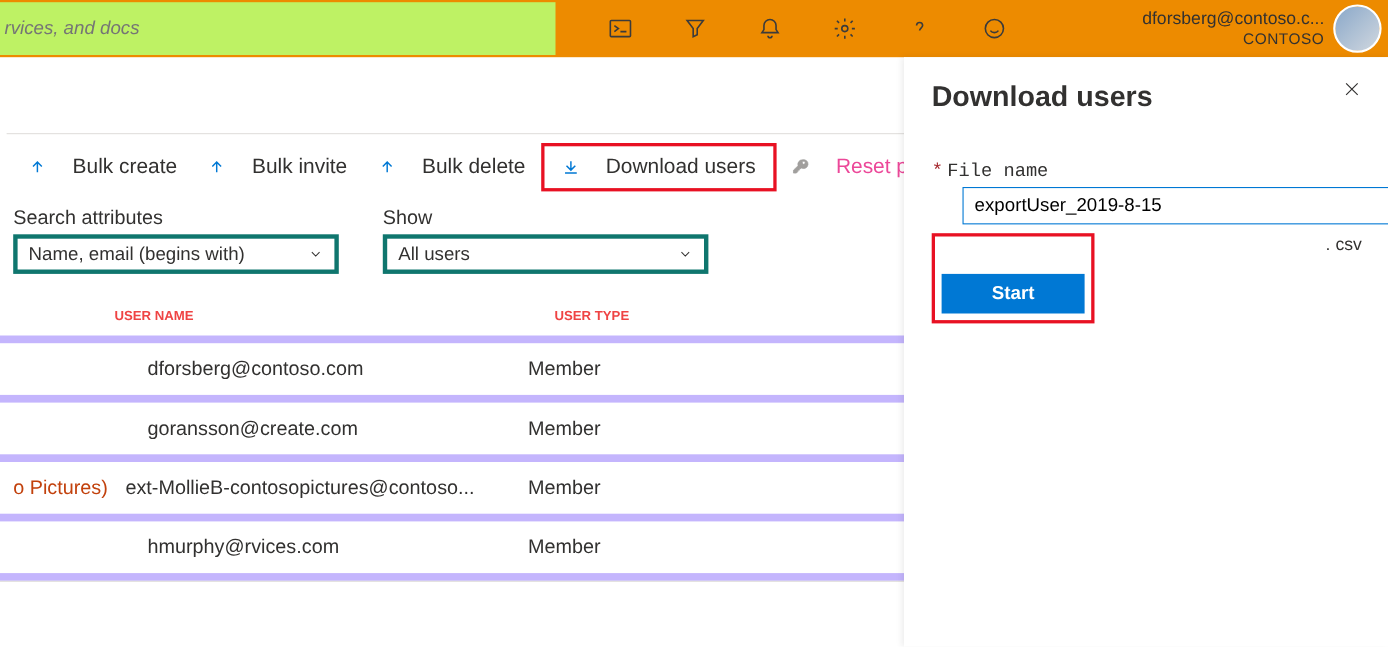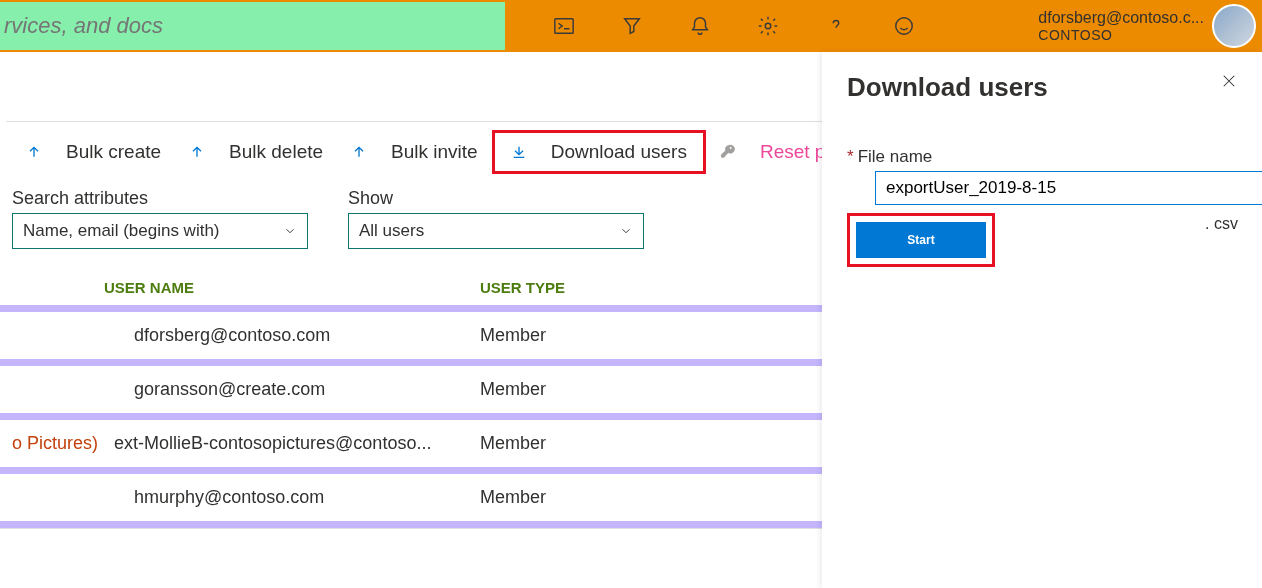--- a/index.html
+++ b/index.html
@@ -14,26 +14,26 @@
     
     .topbar {
       height: 52px;
       background: #ed8b00;
       display: flex;
       align-items: stretch;
     }
     .search-box {
       width: 505px;
       height: 48px;
-      background: #86efac;
+      background: #bef264;
       border: none;
       outline: none;
       padding: 0 4px;
       font-style: italic;
-      font-size: 22px;
+      font-size: 17px;
       color: #666;
       margin-top: 2px;
     }
     .topbar-icons {
       display: flex;
       align-items: center;
       margin-left: 25px;
       gap: 0;
     }
     .topbar-icon {
@@ -44,21 +44,21 @@
       justify-content: center;
       cursor: pointer;
     }
     .topbar-icon svg { width: 22px; height: 22px; stroke: #3b3b3b; fill: none; stroke-width: 1.6; }
     .account-area {
       margin-left: auto;
       display: flex;
       align-items: center;
       padding-right: 6px;
     }
-    .account-text { margin-right: 8px; }
+    .account-text { text-align: right; margin-right: 8px; }
     .account-email { color: #323130; font-size: 16px; }
     .account-org { color: #323130; font-size: 14px; text-transform: uppercase; letter-spacing: 0.5px;}
     .avatar {
       width: 44px; height: 44px; border-radius: 50%; background: linear-gradient(135deg,#8aa8c9 0%, #d0d7df 100%);
       border: 2px solid #fff;
     }
     
     .main-wrap { display: flex; height: calc(588px - 52px); }
     .content {
       flex: 1;
@@ -93,43 +93,44 @@
     
     .filters {
       display: flex;
       gap: 40px;
       padding-left: 12px;
       margin-top: 6px;
     }
     .filter-group { display: flex; flex-direction: column; gap: 4px; }
     .filter-label { font-size: 18px; color: #323130; }
     .dropdown {
-      border: 1px solid #0f766e;
+      border: 4px solid #0f766e;
       height: 36px;
       display: flex;
       align-items: center;
       justify-content: space-between;
       padding: 0 10px;
       font-size: 17px;
       cursor: pointer;
       gap: 13px;
     }
     .dropdown svg { width: 14px; height: 14px; stroke: #323130; stroke-width: 1.6; fill: none; }
     .dd1 { width: 296px; }
     .dd2 { width: 296px; }
     
     .table-area { margin-top: 20px; }
     .table-header {
       display: flex;
       padding-left: 104px;
-      font-size: 15px;
+      font-size: 12px;
       font-weight: 600;
-      color: #4d7c0f;
+      color: #ef4444;
       height: 36px;
       align-items: center;
+      gap: 24px;
     }
     .col-name { width: 376px; }
     .col-type { }
     .table-row {
       display: flex;
       height: 54px;
       align-items: center;
       border-top: 7px solid #c4b5fd;
       padding-left: 0;
       font-size: 18px;
@@ -155,21 +156,21 @@
     }
     .panel-header {
       display: flex;
       justify-content: space-between;
       align-items: flex-start;
     }
     .panel-title { font-size: 26px; font-weight: 600; color: #323130; }
     .close-btn { cursor: pointer; }
     .close-btn svg { width: 18px; height: 18px; stroke: #323130; stroke-width: 1.4; fill: none; }
     .field-block { margin-top: 44px; }
-    .field-label { font-size: 17px; color: #323130; }
+    .field-label { font-size: 17px; color: #323130; font-family: Liberation Mono, monospace; }
     .asterisk { color: #a4262c; margin-right: 4px; }
     .file-input {
       width: 100%;
       height: 34px;
       border: 1px solid #0078d4;
       outline: none;
       padding: 0 10px;
       font-size: 17px;
       margin-top: 4px;
       margin-left: 28px;
@@ -184,23 +185,24 @@
       border: 3px solid #e81123;
       padding: 6px;
       display: inline-block;
     }
     .start-btn {
       background: #0078d4;
       color: #fff;
       border: none;
       width: 130px;
       height: 36px;
-      font-size: 12px;
+      font-size: 17px;
       font-weight: 600;
       cursor: pointer;
+      margin-top: 28px;
     }
     .ext-text { margin-left: auto; font-size: 16px; color: #323130; padding-top: 2px;}
   </style>
 </head>
 <body>
 
 <div class="topbar">
   <input class="search-box" placeholder="rvices, and docs" style="">
   <div class="topbar-icons">
     <div class="topbar-icon">
@@ -253,27 +255,27 @@
       <div class="tool-btn blue-icon">
         <svg viewBox="0 0 24 24" fill="none" stroke-width="2">
             <path d="M12 19V5M6 11l6-6 6 6"></path>
           </svg>
         <span>Bulk create</span>
       </div>
       <div class="tool-btn blue-icon">
         <svg viewBox="0 0 24 24" fill="none" stroke-width="2">
             <path d="M12 19V5M6 11l6-6 6 6"></path>
           </svg>
-        <span>Bulk delete</span>
+        <span>Bulk invite</span>
       </div>
       <div class="tool-btn blue-icon">
         <svg viewBox="0 0 24 24" fill="none" stroke-width="2">
             <path d="M12 19V5M6 11l6-6 6 6"></path>
           </svg>
-        <span>Bulk invite</span>
+        <span>Bulk delete</span>
       </div>
       <div class="tool-btn blue-icon red-box">
         <svg viewBox="0 0 24 24" fill="none" stroke-width="2">
             <path d="M12 4v12M6 10l6 6 6-6M4 20h16"></path>
           </svg>
         <span>Download users</span>
       </div>
       <div class="tool-btn disabled">
         <svg viewBox="0 0 24 24" stroke="none">
             <path d="M14 2a6 6 0 00-5.65 8L2 16v4h4l2-2v-2h2v-2h2l1-1A6 6 0 1014 2zm2 6a2 2 0 110-4 2 2 0 010 4z"></path>
@@ -318,21 +320,21 @@
         <div class="cell-name">goransson@create.com</div>
         <div class="cell-type">Member</div>
       </div>
       <div class="table-row">
         <div class="row-prefix">o Pictures)</div>
         <div class="cell-name no-indent">ext-MollieB-contosopictures@contoso...</div>
         <div class="cell-type">Member</div>
       </div>
       <div class="table-row">
         <div class="row-prefix"></div>
-        <div class="cell-name">hmurphy@contoso.com</div>
+        <div class="cell-name">hmurphy@rvices.com</div>
         <div class="cell-type">Member</div>
       </div>
       <div class="table-row" style="border-bottom:1px solid #e1dfdd; height:0;"></div>
     </div>
   </div>
 
   <div class="side-panel">
     <div class="panel-header">
       <div class="panel-title">Download users</div>
       <div class="close-btn">

